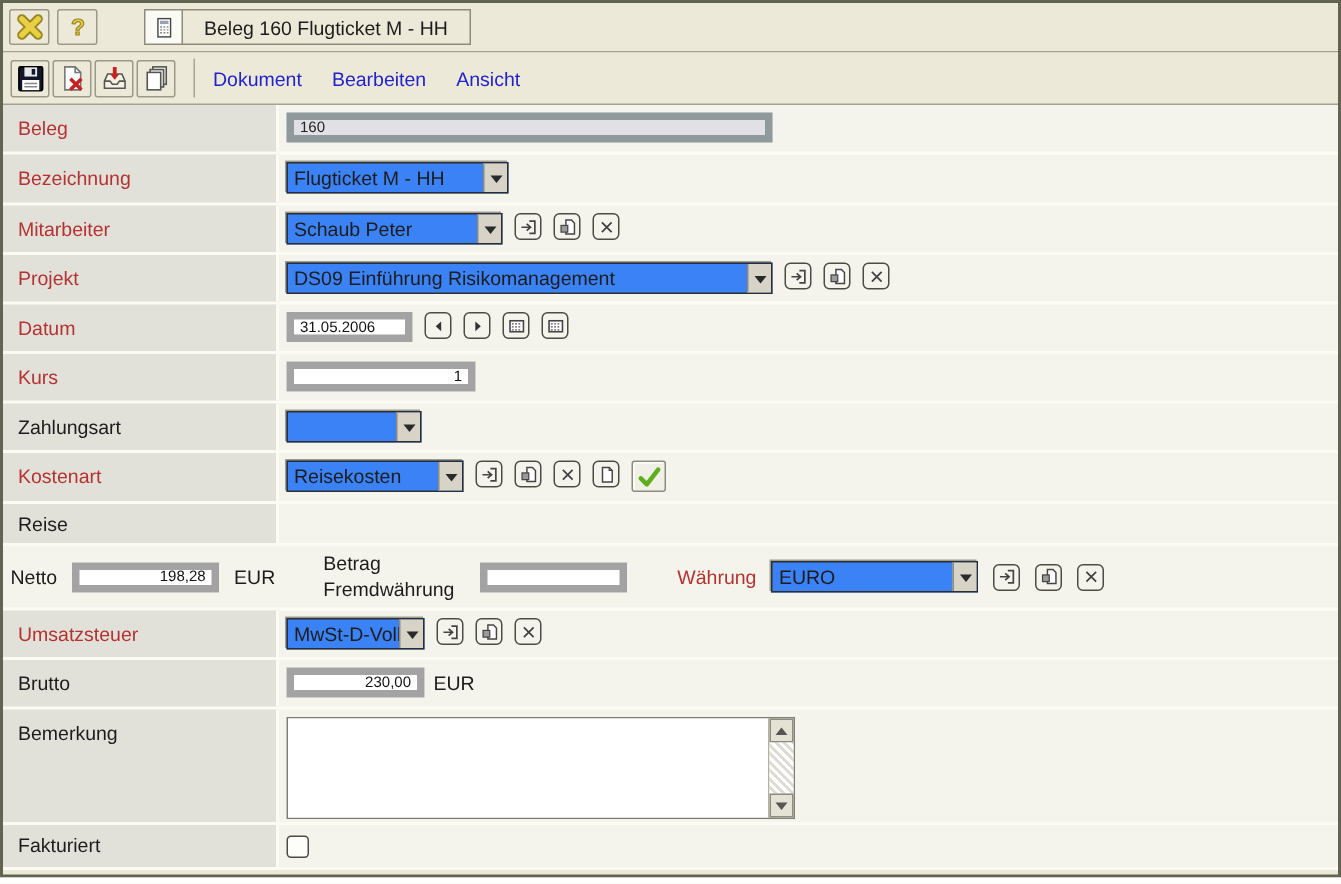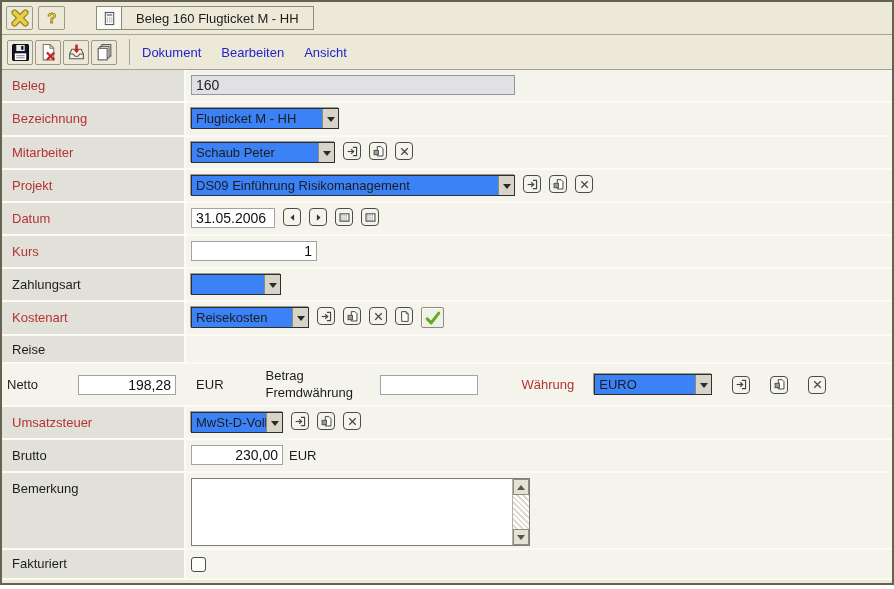--- a/index.html
+++ b/index.html
@@ -23,21 +23,21 @@
   .menu span { cursor:pointer; }
 
   
   .form { background:#f5f4ec; }
   .row { display:flex; border-bottom:2px solid #fbfaf3; }
   .row-label { width:184px; flex:0 0 184px; background:#e2e1d9; border-right:2px solid #fbfaf3; padding:8px 0 0 10px; font-size:13px; }
   .row-label.req { color:#b43232; }
   .row-field { flex:1; display:flex; align-items:flex-start; padding:5px 0 0 5px; gap:8px; }
   .h33 { height:33px; } .h34 { height:34px; } .h28 { height:28px; } .h43 { height:43px; } .h77 { height:77px; } .h30 { height:30px; }
 
-  .tf { height:20px; border:1px solid #a3a3a3; background:#fff; padding:0 4px; font-family:"Liberation Sans",sans-serif; font-size:14px; color:#111; }
+  .tf { height:20px; border:5px solid #a3a3a3; background:#fff; padding:0 4px; font-family:"Liberation Sans",sans-serif; font-size:10px; color:#111; }
   .tf.right { text-align:right; }
   .tf.readonly { background:#e1e1e5; border-color:#909a9c; color:#222; }
 
   .dd { height:21px; display:flex; align-items:stretch; border:1px solid #2e2e2e; box-shadow:-1px -1px 0 #9c9c8e; background:#3b82f6; cursor:pointer; }
   .dd .dd-text { flex:1; display:flex; align-items:center; padding:0 4px; font-size:13px; white-space:nowrap; overflow:hidden; }
   .dd .dd-btn { width:16px; background:#d7d3c7; border-left:1px solid #8e8b7c; display:flex; align-items:center; justify-content:center; }
   .dd .dd-btn::after { content:""; width:0; height:0; border:4px solid transparent; border-top:5px solid #2a2a2a; margin-top:5px; }
 
   .icon-btn { width:18px; height:18px; border:1px solid #4c4c44; border-radius:4px; background:transparent;
               display:flex; align-items:center; justify-content:center; cursor:pointer; padding:0; }
@@ -345,28 +345,28 @@
         </button>
       </div>
     </div>
 
     <div class="row h28">
       <div class="row-label" style="padding-top:6px">Reise</div>
       <div class="row-field"></div>
     </div>
 
     <div class="row h43">
-      <div class="row-field" style="align-items:center; padding-top:0; gap:20px;">
+      <div class="row-field" style="align-items:center; padding-top:0; gap:10px;">
         <span class="inline-label" style="padding-top:0">Netto</span>
-        <input class="tf right" style="width: 98px; margin-left: 20px;" value="198,28">
+        <input class="tf right" style="width: 98px;" value="198,28">
         <span class="inline-label" style="padding-top:0">EUR</span>
         <span class="inline-label two-line" style="margin-left:22px">Betrag Fremdwährung</span>
         <input class="tf" style="width: 98px;" value="">
         <span class="inline-label req" style="padding-top:0; margin-left:24px">Währung</span>
-        <div class="dd" style="width:118px">
+        <div class="dd" style="width:138px">
           <span class="dd-text">EURO</span>
           <span class="dd-btn"></span>
         </div>
         <button class="icon-btn">
           <span>
             <svg width="13" height="13" viewBox="0 0 16 16">
                 <path d="M8.5 3 H13 V13 H8.5" fill="none" stroke="#444" stroke-width="1.4"></path>
                 <path d="M2 8 H9" stroke="#444" stroke-width="1.4"></path>
                 <path d="M6.3 5.2 L9.5 8 L6.3 10.8" fill="none" stroke="#444" stroke-width="1.4"></path>
               </svg>

